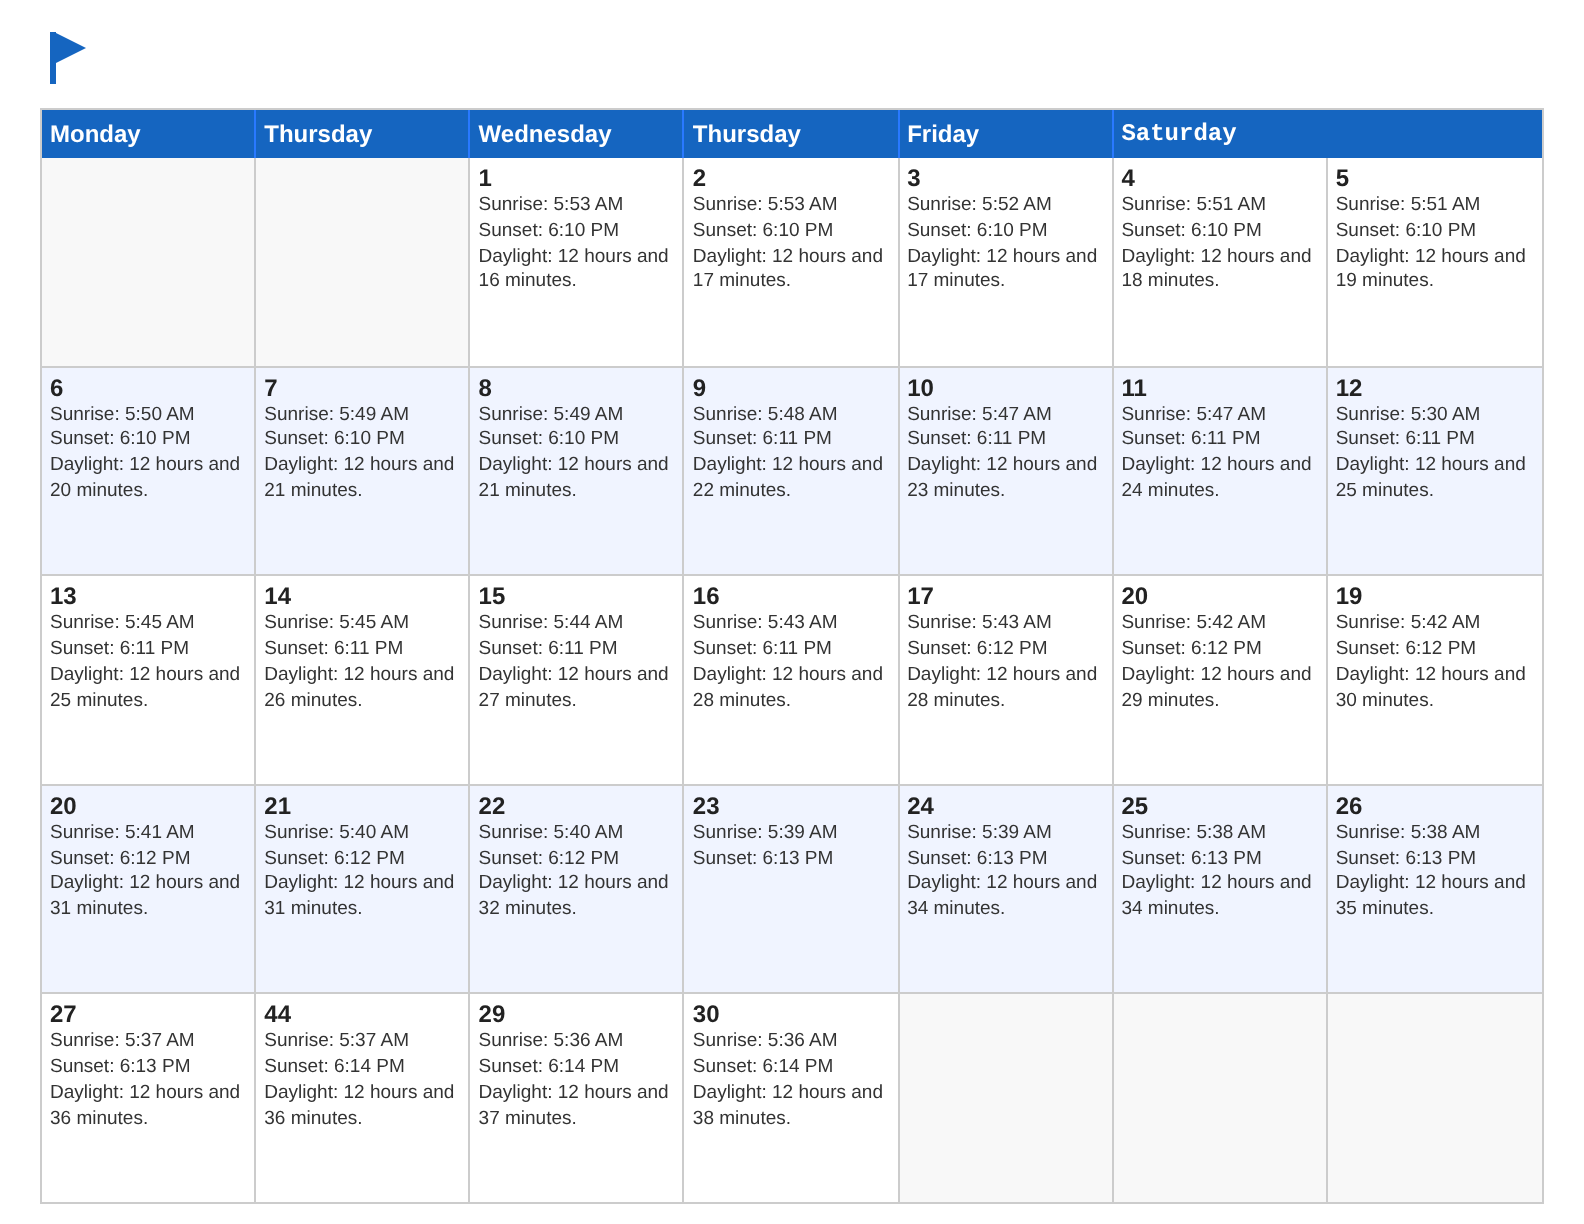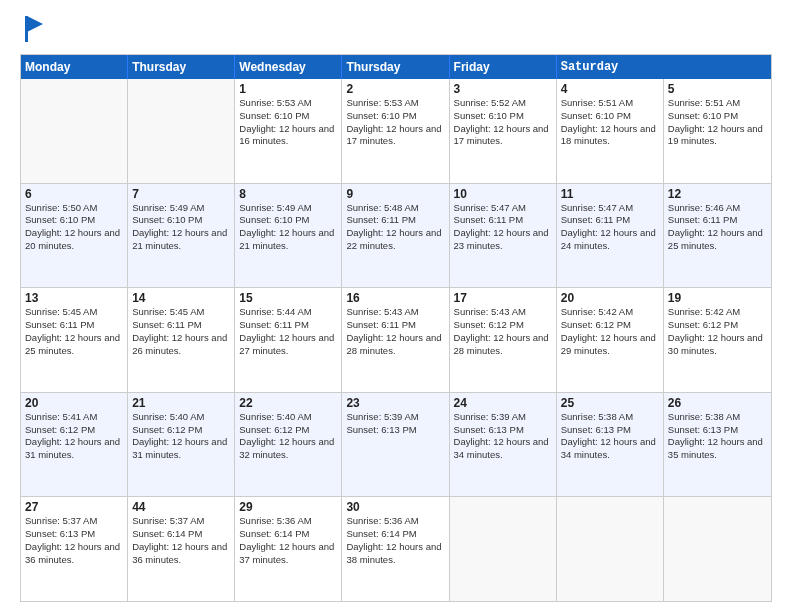--- a/index.html
+++ b/index.html
@@ -209,21 +209,21 @@
             <span class="cell-line">Daylight: 12 hours and 23 minutes.</span>
           </div>
           <div class="cal-cell">
             <span class="day-num">11</span>
             <span class="cell-line">Sunrise: 5:47 AM</span>
             <span class="cell-line">Sunset: 6:11 PM</span>
             <span class="cell-line">Daylight: 12 hours and 24 minutes.</span>
           </div>
           <div class="cal-cell">
             <span class="day-num">12</span>
-            <span class="cell-line">Sunrise: 5:46 AM</span>
+            <span class="cell-line">Sunrise: 5:30 AM</span>
             <span class="cell-line">Sunset: 6:11 PM</span>
             <span class="cell-line">Daylight: 12 hours and 25 minutes.</span>
           </div>
         </div>
         <div class="cal-week">
           <div class="cal-cell">
             <span class="day-num">13</span>
             <span class="cell-line">Sunrise: 5:45 AM</span>
             <span class="cell-line">Sunset: 6:11 PM</span>
             <span class="cell-line">Daylight: 12 hours and 25 minutes.</span>

